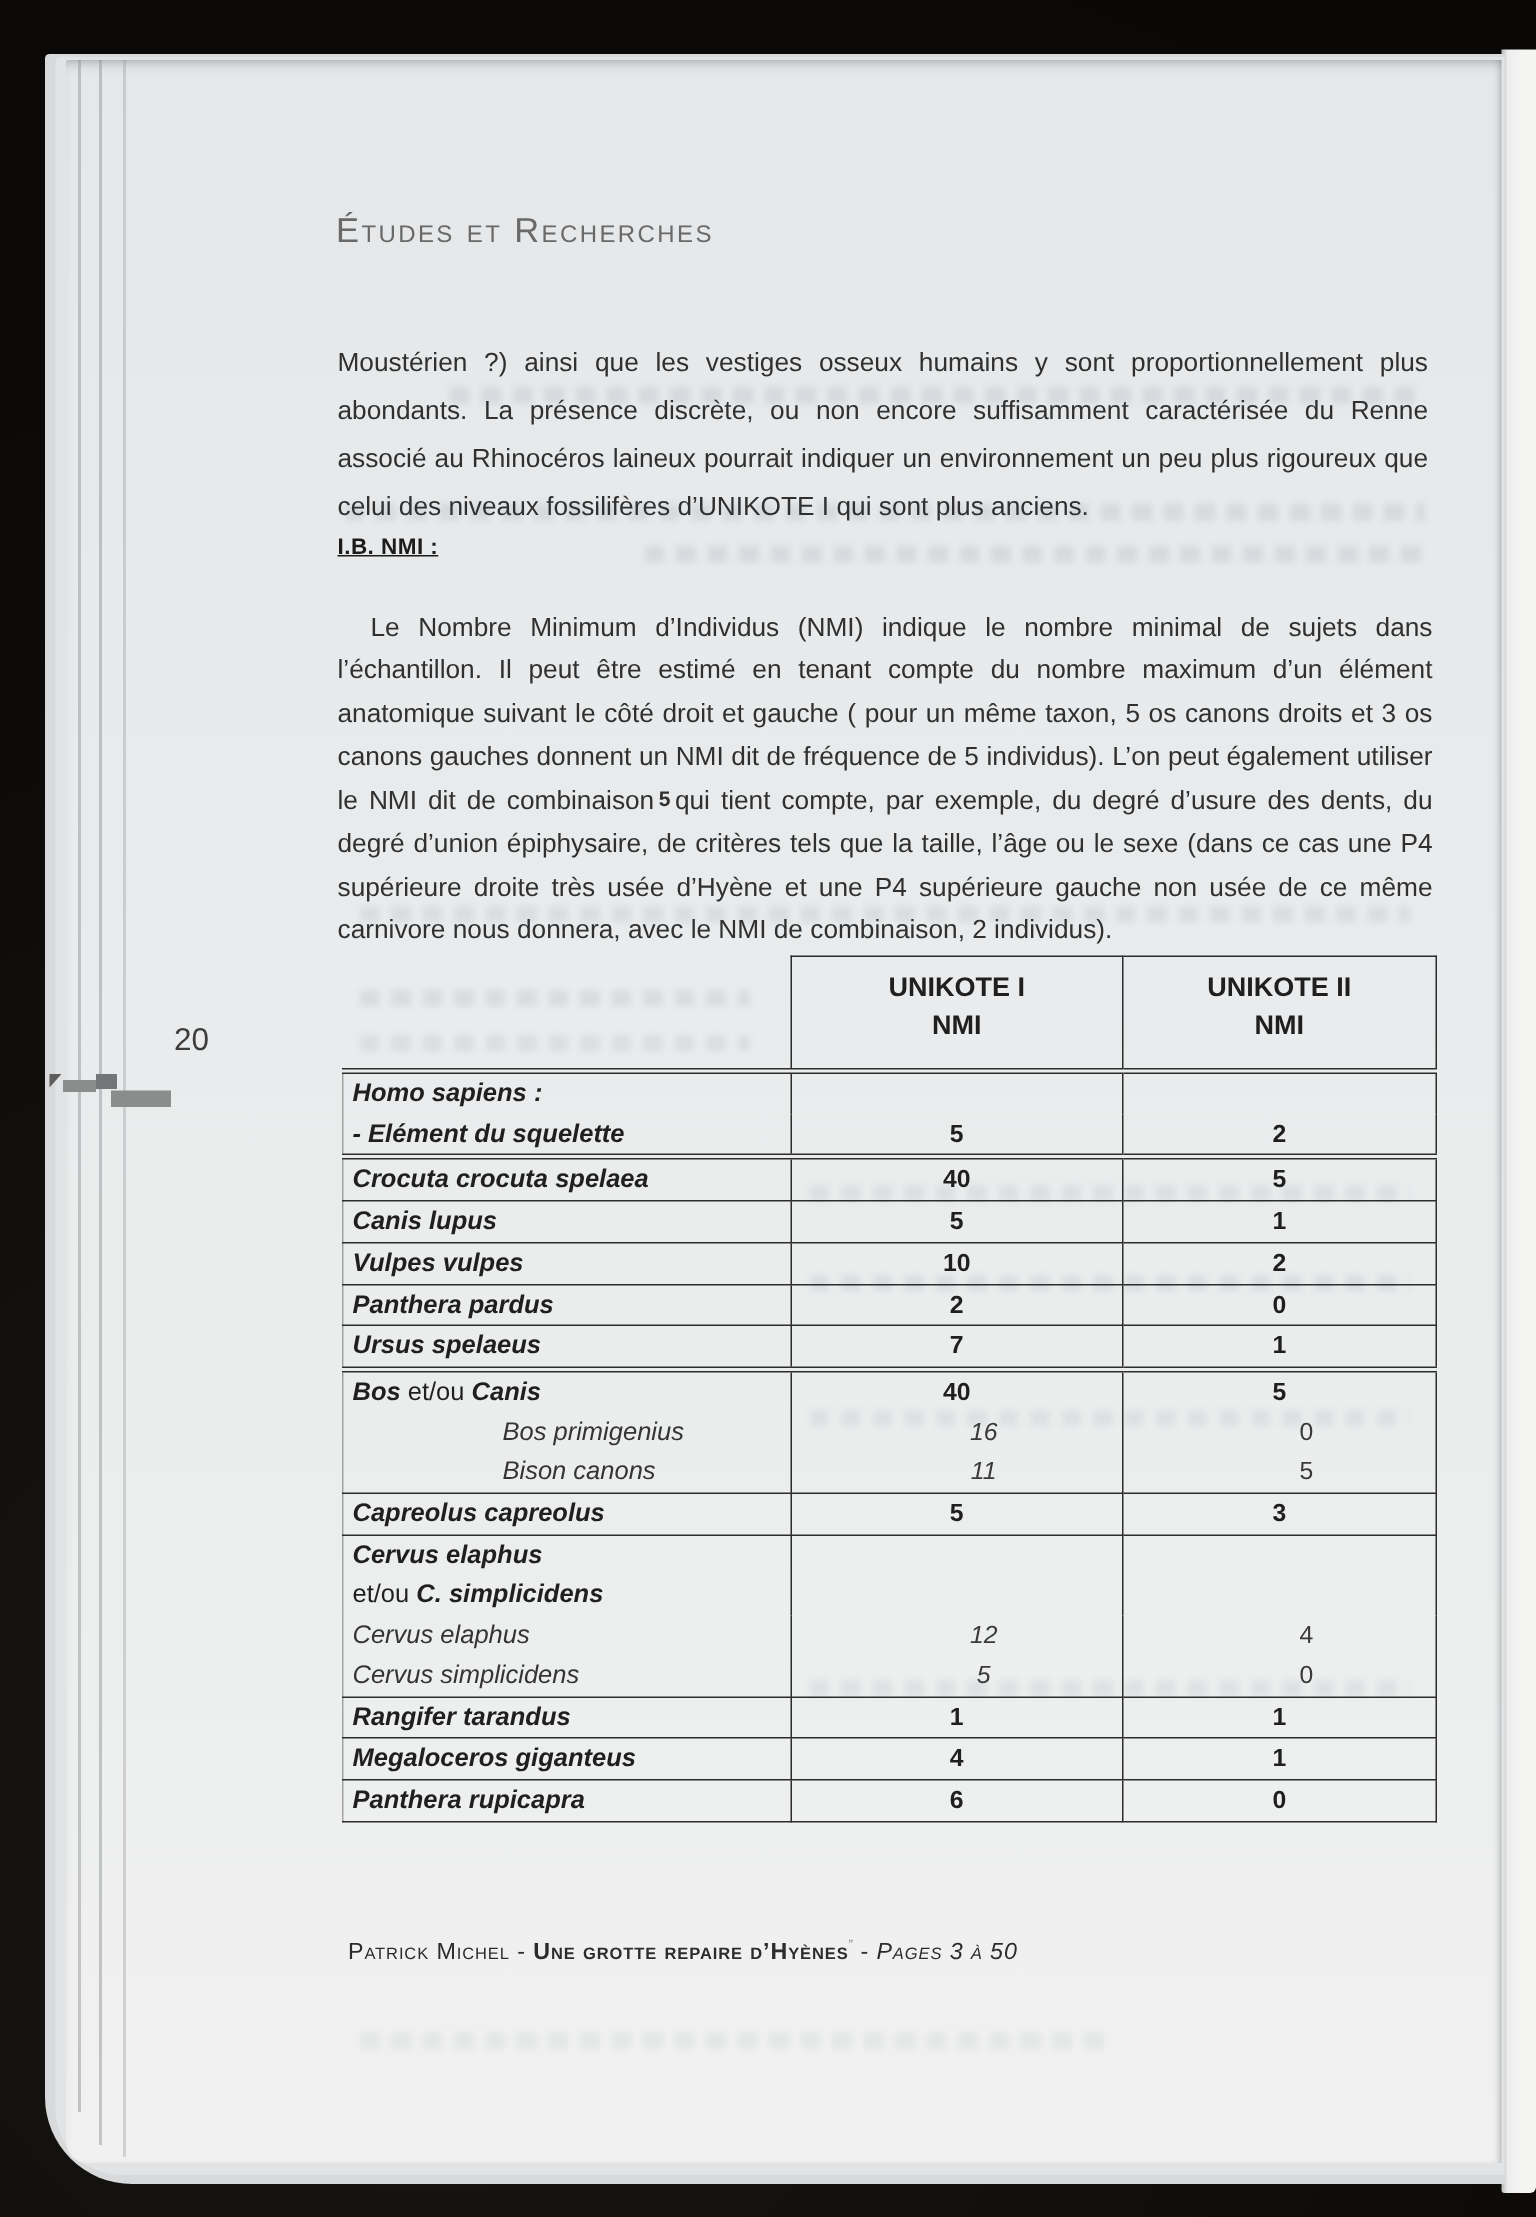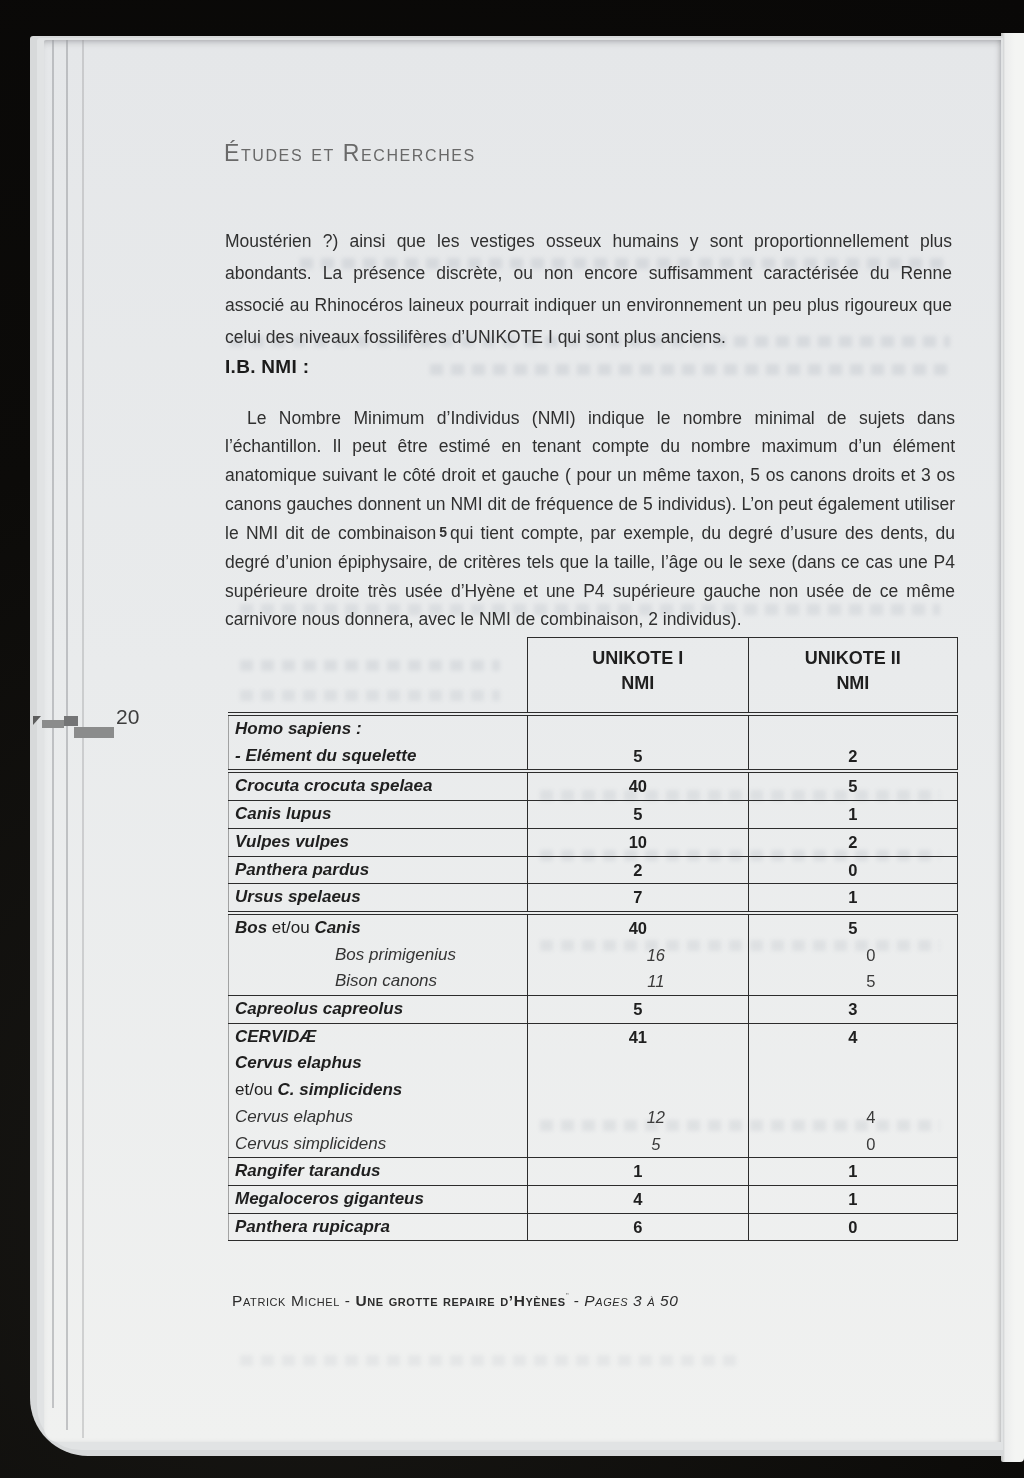--- a/index.html
+++ b/index.html
@@ -40,27 +40,27 @@
   .section-header{
     left:224px;top:140px;font-size:23px;color:#696969;letter-spacing:1.6px;
     font-variant:small-caps;font-weight:400;
   }
   .para{
     color:#303030;text-align:justify;font-size:17.5px;
   }
   .para-1{left:225px;top:207px;width:727px;line-height:32px;}
   .para-2{left:225px;top:386px;width:730px;line-height:28.7px;text-indent:22px;}
   .fn-sup{font-weight:700;font-size:14px;vertical-align:2px;padding:0 3px;}
-  .sub-heading{left:225px;top:356px;font-size:19px;font-weight:700;color:#1b1b1b;letter-spacing:.3px;}
+  .sub-heading{left:225px;top:356px;font-size:15px;font-weight:700;color:#1b1b1b;letter-spacing:.3px;text-decoration:underline;}
   
   .tab-tick{left:33px;top:716px;width:0;height:0;border-top:9px solid #5d5d5d;border-right:8px solid transparent;}
   .tab-bar1{left:42px;top:720px;width:22px;height:8px;background:#8b8c8c;}
   .tab-sq{left:64px;top:716px;width:14px;height:10px;background:#747576;}
   .tab-bar2{left:74px;top:727px;width:40px;height:11px;background:#8b8c8c;}
-  .page-number{left:116px;top:705px;font-size:21px;color:#3d3d3d;}
+  .page-number{left:116px;top:682px;font-size:21px;color:#3d3d3d;}
   
   .nmi-table{
     position:absolute;left:228px;top:637px;width:730px;
     border-collapse:collapse;table-layout:fixed;color:#1f1f1f;
   }
   .nmi-table col.c1{width:41%;} .nmi-table col.c2{width:30.3%;} .nmi-table col.c3{width:28.7%;}
   .nmi-table th{
     border:1.4px solid #2c2c2c;border-bottom:4px double #2c2c2c;
     font-size:18px;font-weight:700;line-height:25px;padding:8px 0 16px 0;text-align:center;
   }
@@ -194,25 +194,20 @@
           <td class="c-name indent"><span class="s-i">Bison canons</span></td>
           <td class="c-val v1">11</td>
           <td class="c-val v2">5</td>
         </tr>
         <tr class="sep-single">
           <td class="c-name"><span class="s-bi">Capreolus capreolus</span></td>
           <td class="c-val v1">5</td>
           <td class="c-val v2">3</td>
         </tr>
         <tr class="sep-none">
-          <td class="c-name"><span class="s-bi">CERVIDÆ</span></td>
-          <td class="c-val v1">41</td>
-          <td class="c-val v2">4</td>
-        </tr>
-        <tr class="sep-none">
           <td class="c-name"><span class="s-bi">Cervus elaphus</span></td>
           <td class="c-val v1"></td>
           <td class="c-val v2"></td>
         </tr>
         <tr class="sep-none">
           <td class="c-name"><span class="s-r">et/ou </span><span class="s-bi">C. simplicidens</span></td>
           <td class="c-val v1"></td>
           <td class="c-val v2"></td>
         </tr>
         <tr class="sep-none light">

